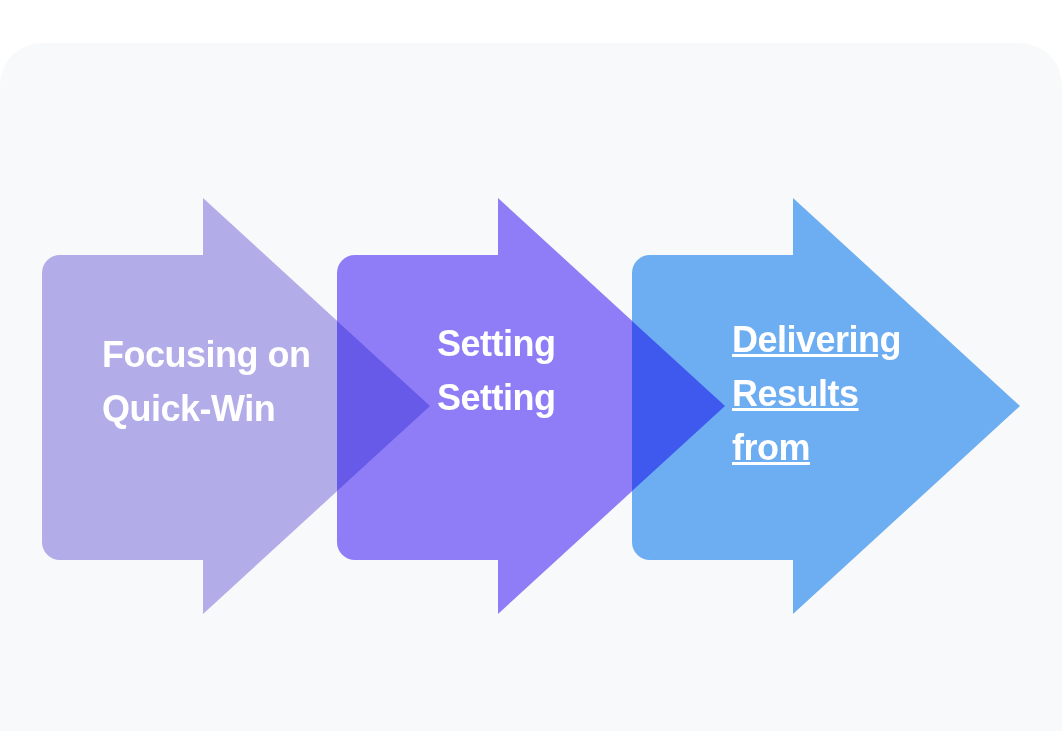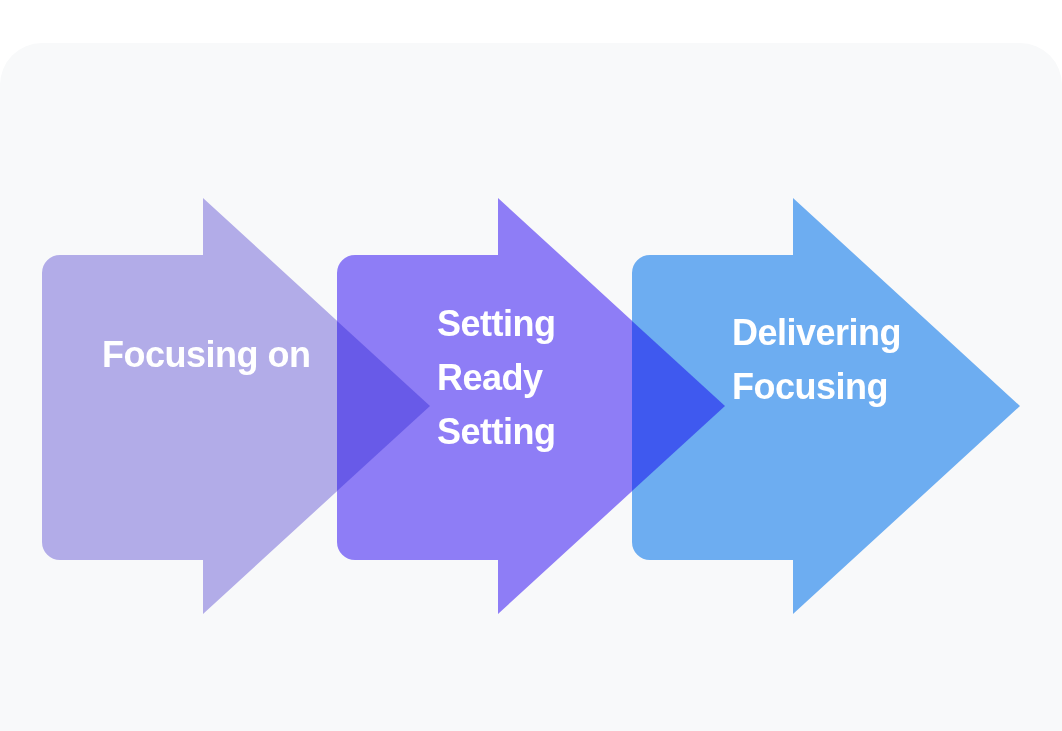--- a/index.html
+++ b/index.html
@@ -24,22 +24,22 @@
     position: absolute;
     color: #ffffff;
     font-size: 36px;
     line-height: 54px;
     font-weight: 600;
     letter-spacing: -0.5px;
     white-space: nowrap;
   }
   .arrow-label span { display: block; }
   .label-1 { left: 102px; top: 285px; }
-  .label-2 { left: 437px; top: 254px; }
-  .label-3 { left: 732px; top: 263px; }
+  .label-2 { left: 437px; top: 274px; }
+  .label-3 { left: 732px; top: 270px; text-decoration: underline; }
 </style>
 </head>
 <body>
 
 <div class="stage">
 
   <svg class="graphic" viewBox="0 0 1062 731" xmlns="http://www.w3.org/2000/svg">
 
     <rect x="0" y="0" width="1062" height="731" rx="42" fill="#F8F9FA"></rect>
 
@@ -52,26 +52,27 @@
     <path d="M 650 212 H 793 V 155 L 1020 363 L 793 571 V 517 H 650
              A 18 18 0 0 1 632 499 V 230 A 18 18 0 0 1 650 212 Z" fill="#6DADF1"></path>
 
     <path d="M 337 278 L 430 363 L 337 448 Z" fill="#685AE8"></path>
 
     <path d="M 632 278 L 725 363 L 632 448 Z" fill="#3F59EF"></path>
   </svg>
 
   <div class="arrow-label label-1">
     <span>Focusing on</span>
+    <span>Quick-Win</span>
   </div>
 
   <div class="arrow-label label-2">
     <span>Setting</span>
-    <span>Ready</span>
     <span>Setting</span>
   </div>
 
   <div class="arrow-label label-3">
     <span>Delivering</span>
-    <span>Focusing</span>
+    <span>Results</span>
+    <span>from</span>
   </div>
 
 </div>
 
 </body></html>

